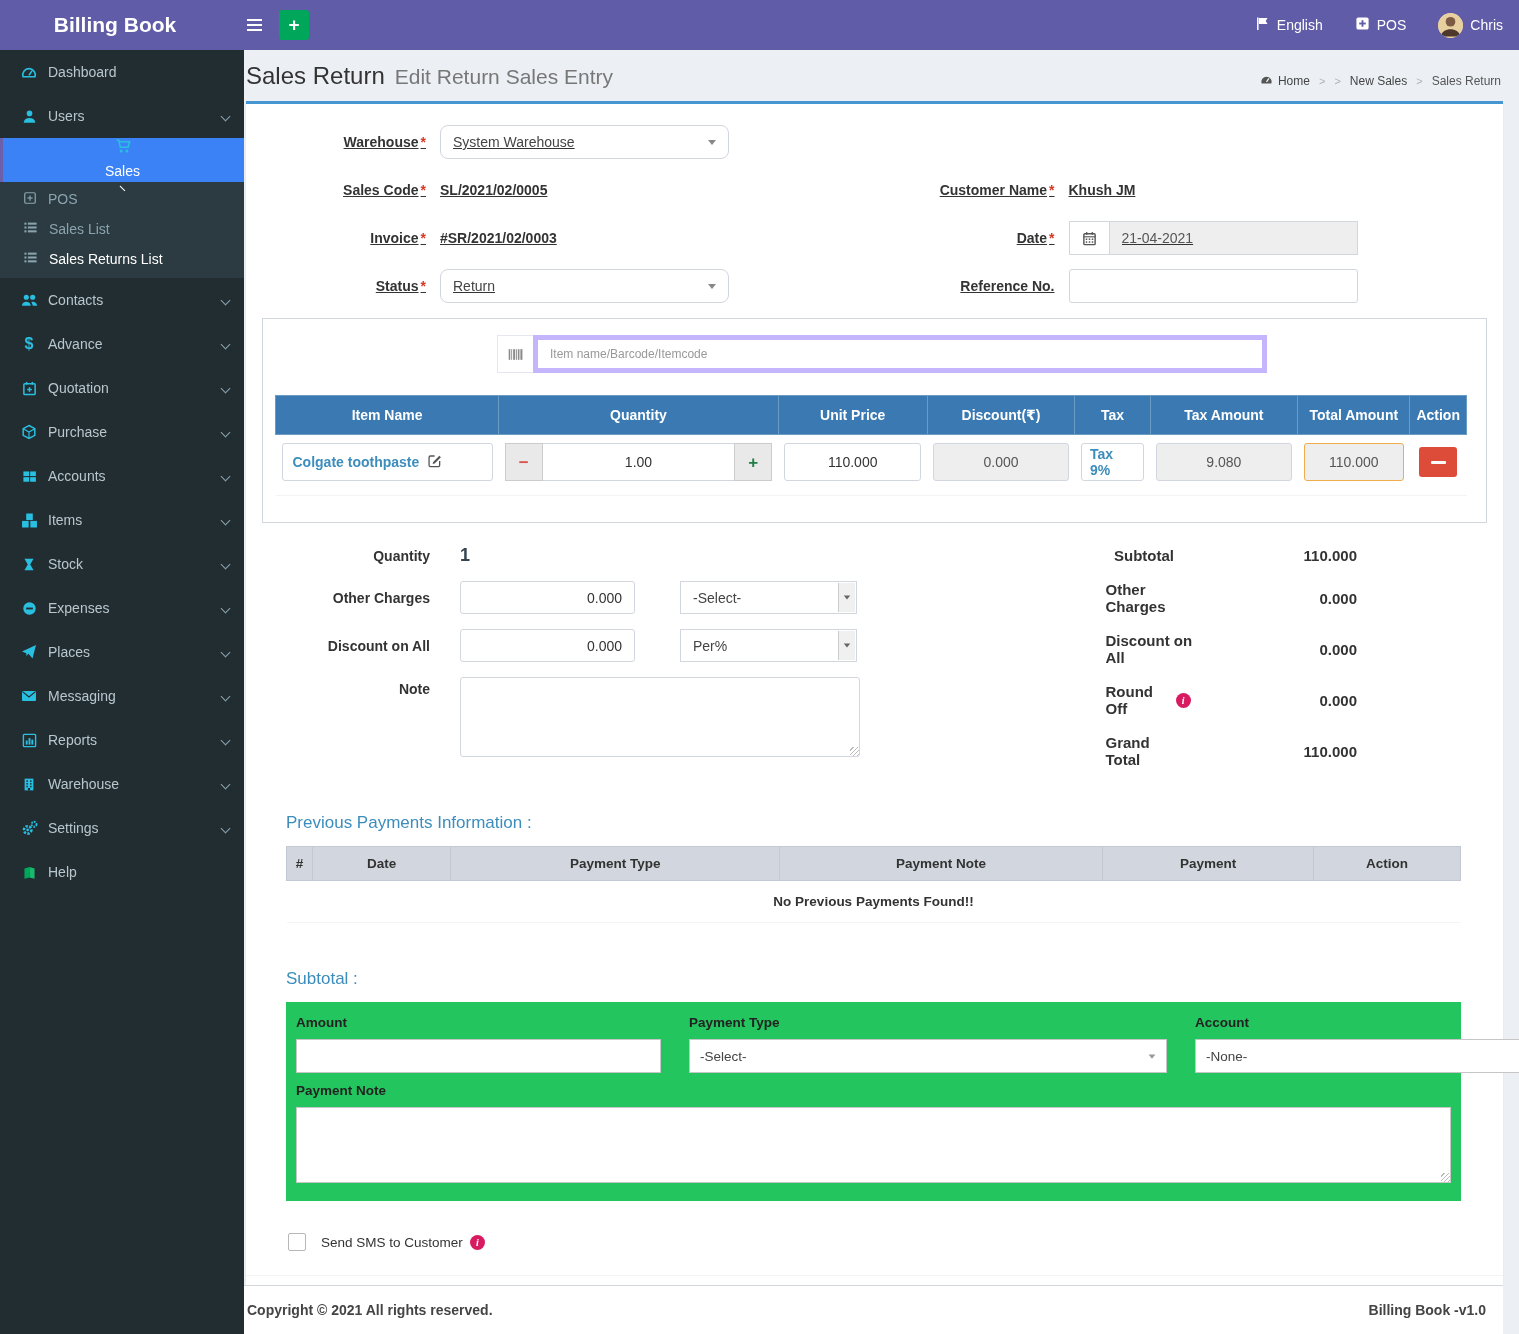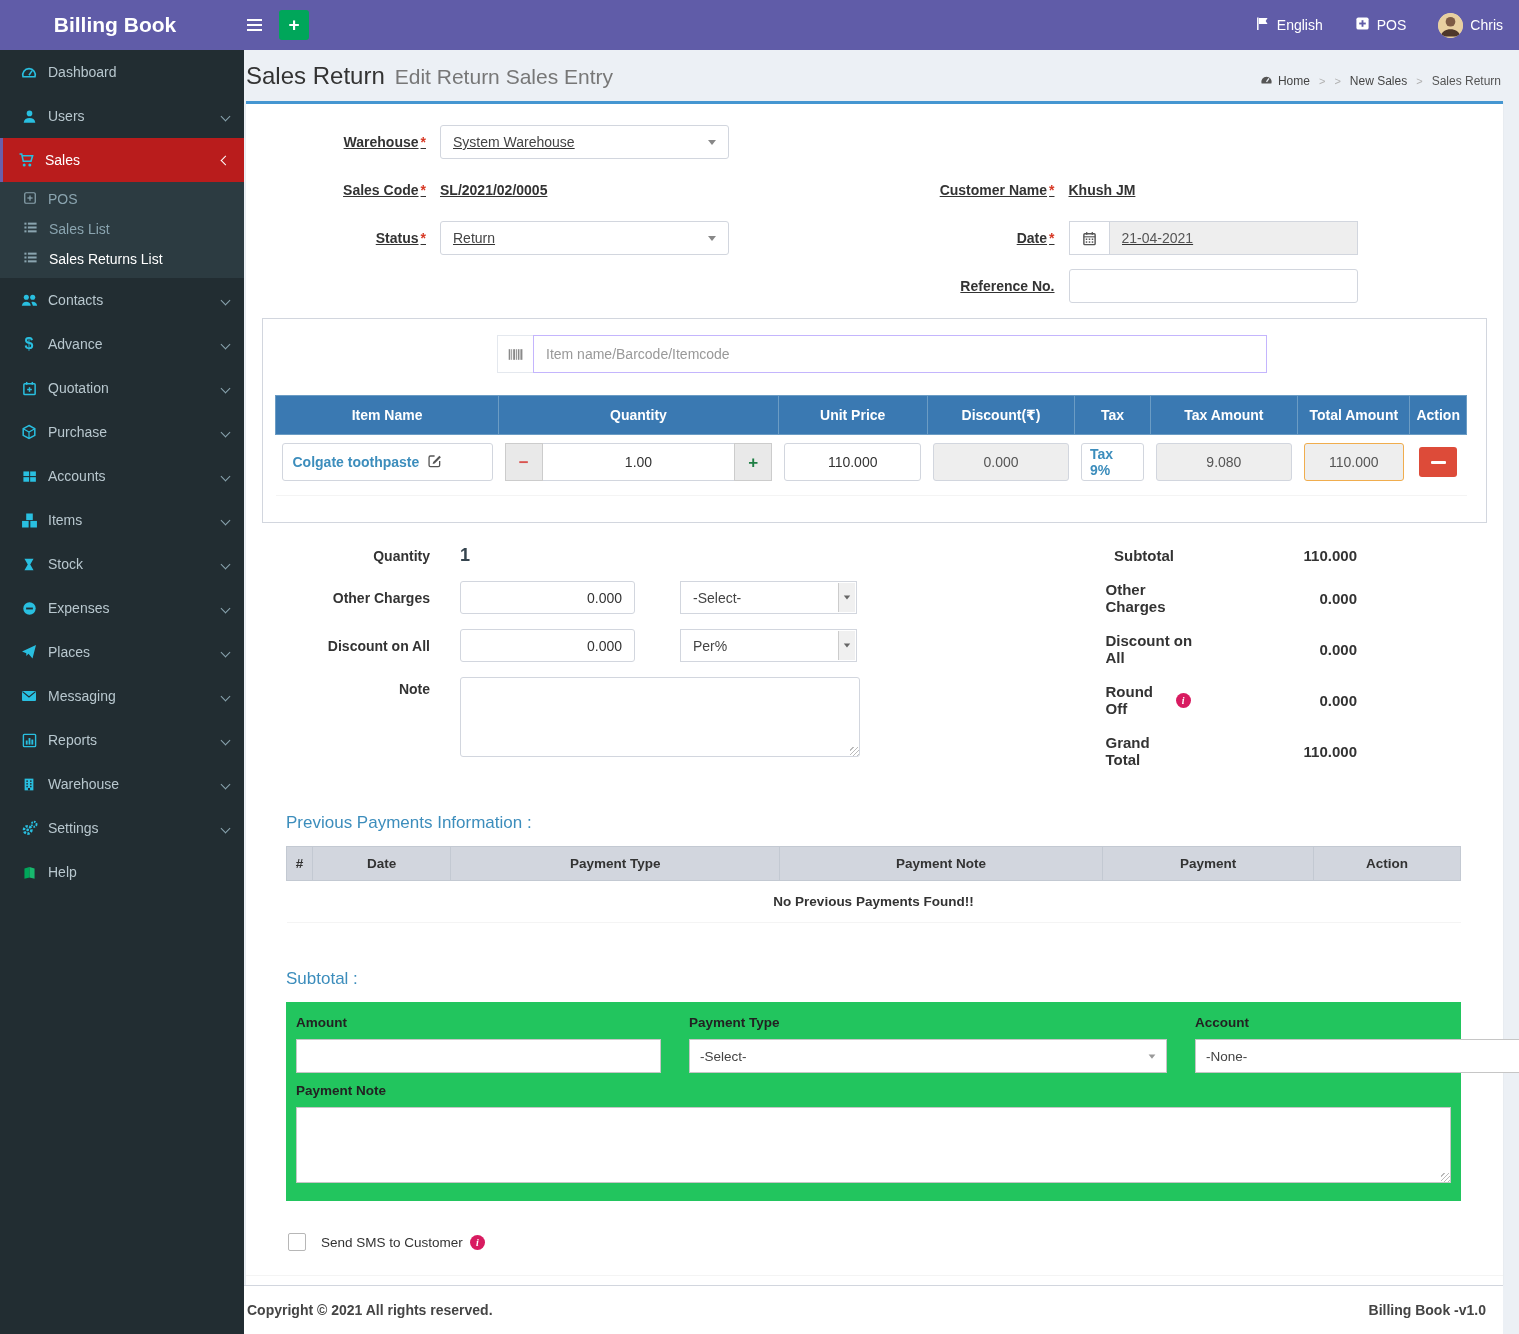--- a/index.html
+++ b/index.html
@@ -16,21 +16,21 @@
 .add-btn { width:30px; height:30px; border:none; border-radius:3px; background:#00a65a; color:#fff; font-size:19px; line-height:26px; font-weight:700; cursor:pointer; margin-left:5px; }
 .nav-right { margin-left:auto; display:flex; align-items:center; gap:32px; color:#fff; font-size:14px; }
 .nav-item { display:flex; align-items:center; gap:7px; cursor:pointer; }
 .avatar { width:25px; height:25px; border-radius:50%; overflow:hidden; background:#e8d3ae; flex:0 0 auto; }
 
 
 .sidebar { position:absolute; top:50px; bottom:0; left:0; width:244px; background:#222d32; z-index:5; }
 .side-item { height:44px; display:flex; align-items:center; gap:9px; padding:0 15px 0 16px; color:#b8c7ce; font-size:14px; cursor:pointer; border-left:3px solid transparent; }
 .side-item .ic { width:20px; display:flex; justify-content:center; align-items:center; }
 .side-item .lbl { flex:1; }
-.side-item.active { background:#b91c1c; color:#fff; border-left-color:#6a60ab; padding-left:13px; }
+.side-item.active { background:#3b82f6; color:#fff; border-left-color:#6a60ab; padding-left:13px;flex-direction:column; }
 .submenu { background:#2c3b41; padding:2px 0 4px; }
 .sub-item { height:30px; display:flex; align-items:center; gap:11px; padding:0 16px 0 23px; color:#8aa4af; font-size:14px; cursor:pointer; }
 .sub-item.active { color:#fff; }
 .chev { width:7px; height:7px; border-left:1.6px solid #8aa4af; border-bottom:1.6px solid #8aa4af; display:inline-block; }
 .chev-l { transform:rotate(-45deg); }
 .chev-d { transform:rotate(45deg); border-color:#fff; }
 .dollar-ch { color:#29bfe0; font-size:16px; font-weight:700; }
 
 
 .content { position:absolute; left:230px; top:50px; right:0; bottom:49px; overflow:hidden; background:#ecf0f5; }
@@ -44,32 +44,32 @@
 
 .card { margin:5px 16px 0; background:#fff; border-top:3px solid #4596d1; box-shadow:0 1px 1px rgba(0,0,0,.1); }
 
 
 .form-area { display:flex; padding:14px 0 4px;text-decoration:underline; }
 .form-col { width:50%; }
 .f-row { display:flex; align-items:center; height:48px; }
 .f-label { width:194px; text-align:right; padding-right:14px; font-weight:700; font-size:14px; color:#333; white-space:nowrap; }
 .req { color:#d73925; margin-left:2px; }
 .f-static { font-weight:700; font-size:14px; color:#333; }
-.sel-box { width:289px; height:34px; border:1px solid #d2d6de; border-radius:3px; background:#fff; display:flex; align-items:center; justify-content:space-between; padding:0 12px; font-size:14px; color:#444; cursor:pointer; }
+.sel-box { width:289px; height:34px; border:1px solid #d2d6de; border-radius:8px; background:#fff; display:flex; align-items:center; justify-content:space-between; padding:0 12px; font-size:14px; color:#444; cursor:pointer; }
 .caret-down { width:0; height:0; border-left:4px solid transparent; border-right:4px solid transparent; border-top:5px solid #888; }
 .date-group { display:flex; width:289px; height:34px; }
 .date-addon { width:40px; border:1px solid #d2d6de; border-right:none; display:flex; align-items:center; justify-content:center; background:#fff; cursor:pointer; }
 .date-input { flex:1; border:1px solid #d2d6de; background:#eee; color:#555; padding:0 12px; font-size:14px; min-width:0; }
 .text-input { width:289px; height:34px; border:1px solid #d2d6de; border-radius:3px; padding:0 12px; font-size:14px; color:#333; }
 
 
 .item-box { margin:4px 16px 0; border:1px solid #d2d6de; background:#fff; padding:14px 12px 26px; }
 .search-row { display:flex; width:770px; margin:2px 0 22px 222px; height:38px; }
 .search-addon { width:36px; display:flex; align-items:center; justify-content:center; border:1px solid #e4e8ee; border-right:none; background:#fff; }
-.search-input { flex:1; border:1px solid #c4b5fd; padding:0 12px; font-size:14px; color:#be185d; }
+.search-input { flex:1; border:5px solid #c4b5fd; padding:0 12px; font-size:12px; color:#be185d; }
 .search-input::placeholder { color:#999; }
 .items-table { border-collapse:collapse; width:1192px; }
 .items-table th { background:#3a79b2; color:#fff; font-size:14px; font-weight:700; padding:11px 6px; text-align:center; border:1px solid #6b9cc4; }
 .items-table td { padding:8px 6px 14px; vertical-align:middle; border-bottom:1px solid #f4f4f4; }
 .cell-box { height:38px; border:1px solid #d2d6de; border-radius:3px; display:flex; align-items:center; padding:0 10px; background:#fff; width:100%; }
 .item-name-box { color:#3c8dbc; font-weight:700; gap:8px; cursor:pointer; }
 .qty-group { display:flex; height:38px; width:100%; }
 .qty-btn { width:38px; border:1px solid #ccc; background:#e9e9e9; font-size:17px; font-weight:700; cursor:pointer; line-height:1; }
 .qty-btn.minus { color:#d9534f; }
 .qty-btn.plus { color:#1e7e44; }
@@ -415,20 +415,24 @@
           <div class="f-row">
             <span class="f-label"><span>Warehouse</span><span class="req">*</span></span>
             <div class="sel-box">
               <span>System Warehouse</span>
               <span class="caret-down"></span>
             </div>
           </div>
           <div class="f-row">
             <span class="f-label"><span>Sales Code</span><span class="req">*</span></span>
             <span class="f-static">SL/2021/02/0005</span>
+          </div>
+          <div class="f-row">
+            <span class="f-label"><span>Invoice</span><span class="req">*</span></span>
+            <span class="f-static">#SR/2021/02/0003</span>
           </div>
           <div class="f-row">
             <span class="f-label"><span>Status</span><span class="req">*</span></span>
             <div class="sel-box">
               <span>Return</span>
               <span class="caret-down"></span>
             </div>
           </div>
         </div>
         <div class="form-col">

